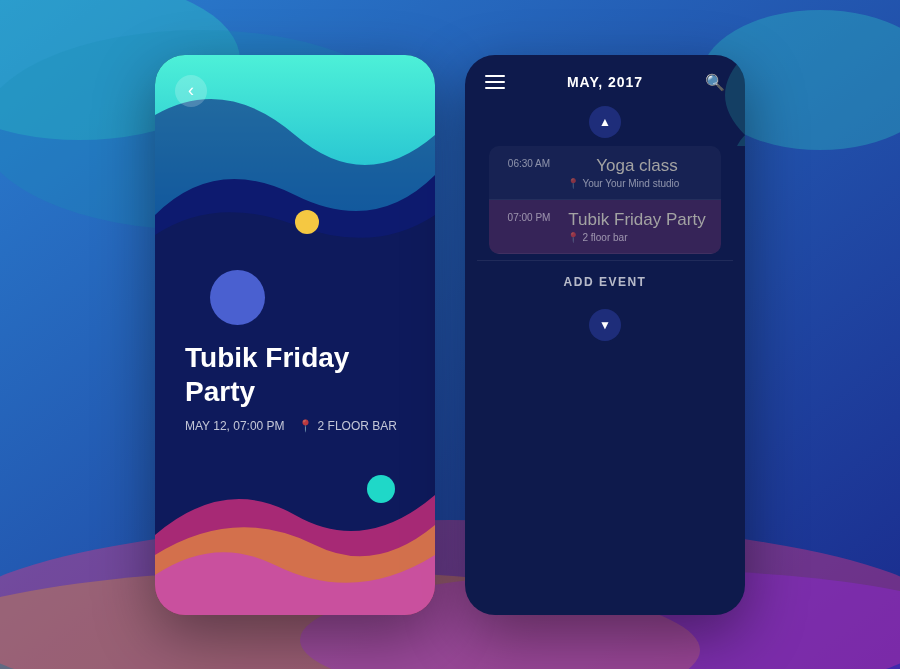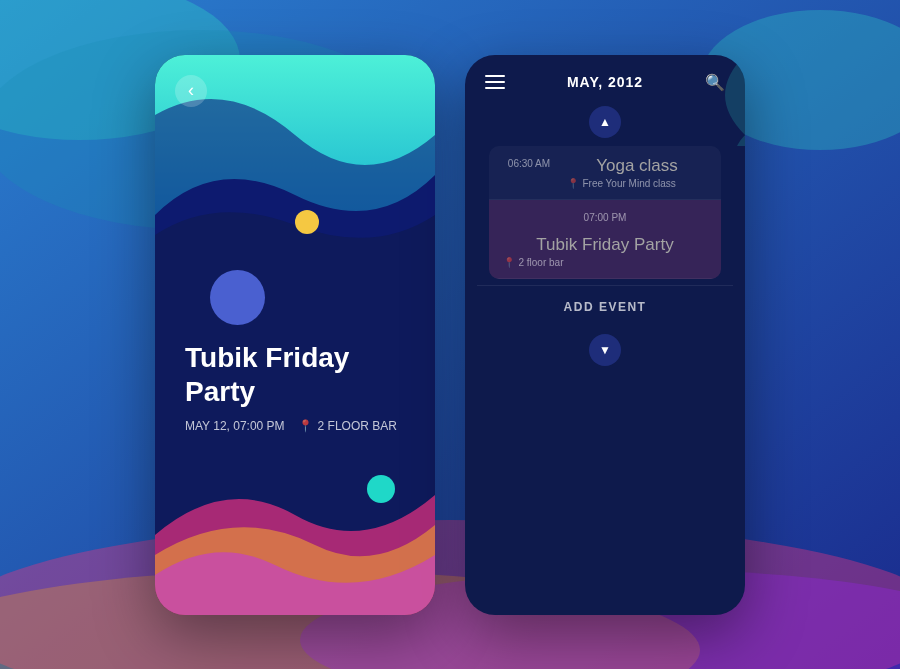--- a/index.html
+++ b/index.html
@@ -298,21 +298,20 @@
     .event-venue {
       font-size: 10px;
       color: rgba(255,255,255,0.5);
       display: flex;
       align-items: center;
       gap: 3px;
       margin-top: 2px;
     }
     .event-highlight {
       background: rgba(232,53,122,0.15);
-      flex-direction: column;
     }
 
     
     .add-event-btn {
       background: transparent;
       border: none;
       width: 100%;
       padding: 14px;
       text-align: center;
       color: rgba(255,255,255,0.7);
@@ -425,21 +424,21 @@
     </div>
 
     <div class="right-phone-content">
 
       <div class="calendar-header">
         <div class="hamburger-icon">
           <span></span>
           <span></span>
           <span></span>
         </div>
-        <span class="calendar-month-title">MAY, 2012</span>
+        <span class="calendar-month-title">MAY, 2017</span>
         <span class="search-icon">🔍</span>
       </div>
 
       <div class="chevron-up-btn">
         <button class="chevron-btn">▲</button>
       </div>
 
       <div class="calendar-grid">
           <div class="cal-row">
             <div class="cal-header-cell">M</div>
@@ -504,21 +503,21 @@
     <div id="cal-proper" style="padding: 0 12px; margin-top: -180px; position: relative; z-index: 2; background: #0e1a4c;"></div>
 
     <div id="events-bottom" style="background: #0e1a4c; position: relative; z-index: 2; padding: 0 12px;">
       <div class="events-list">
         <div class="event-item">
           <div class="event-time">06:30 AM</div>
           <div class="event-details">
             <div class="event-name">Yoga class</div>
             <div class="event-venue">
               <span>📍</span>
-              <span>Free Your Mind class</span>
+              <span>Your Your Mind studio</span>
             </div>
           </div>
         </div>
         <div class="event-item event-highlight">
           <div class="event-time">07:00 PM</div>
           <div class="event-details">
             <div class="event-name">Tubik Friday Party</div>
             <div class="event-venue">
               <span>📍</span>
               <span>2 floor bar</span>

